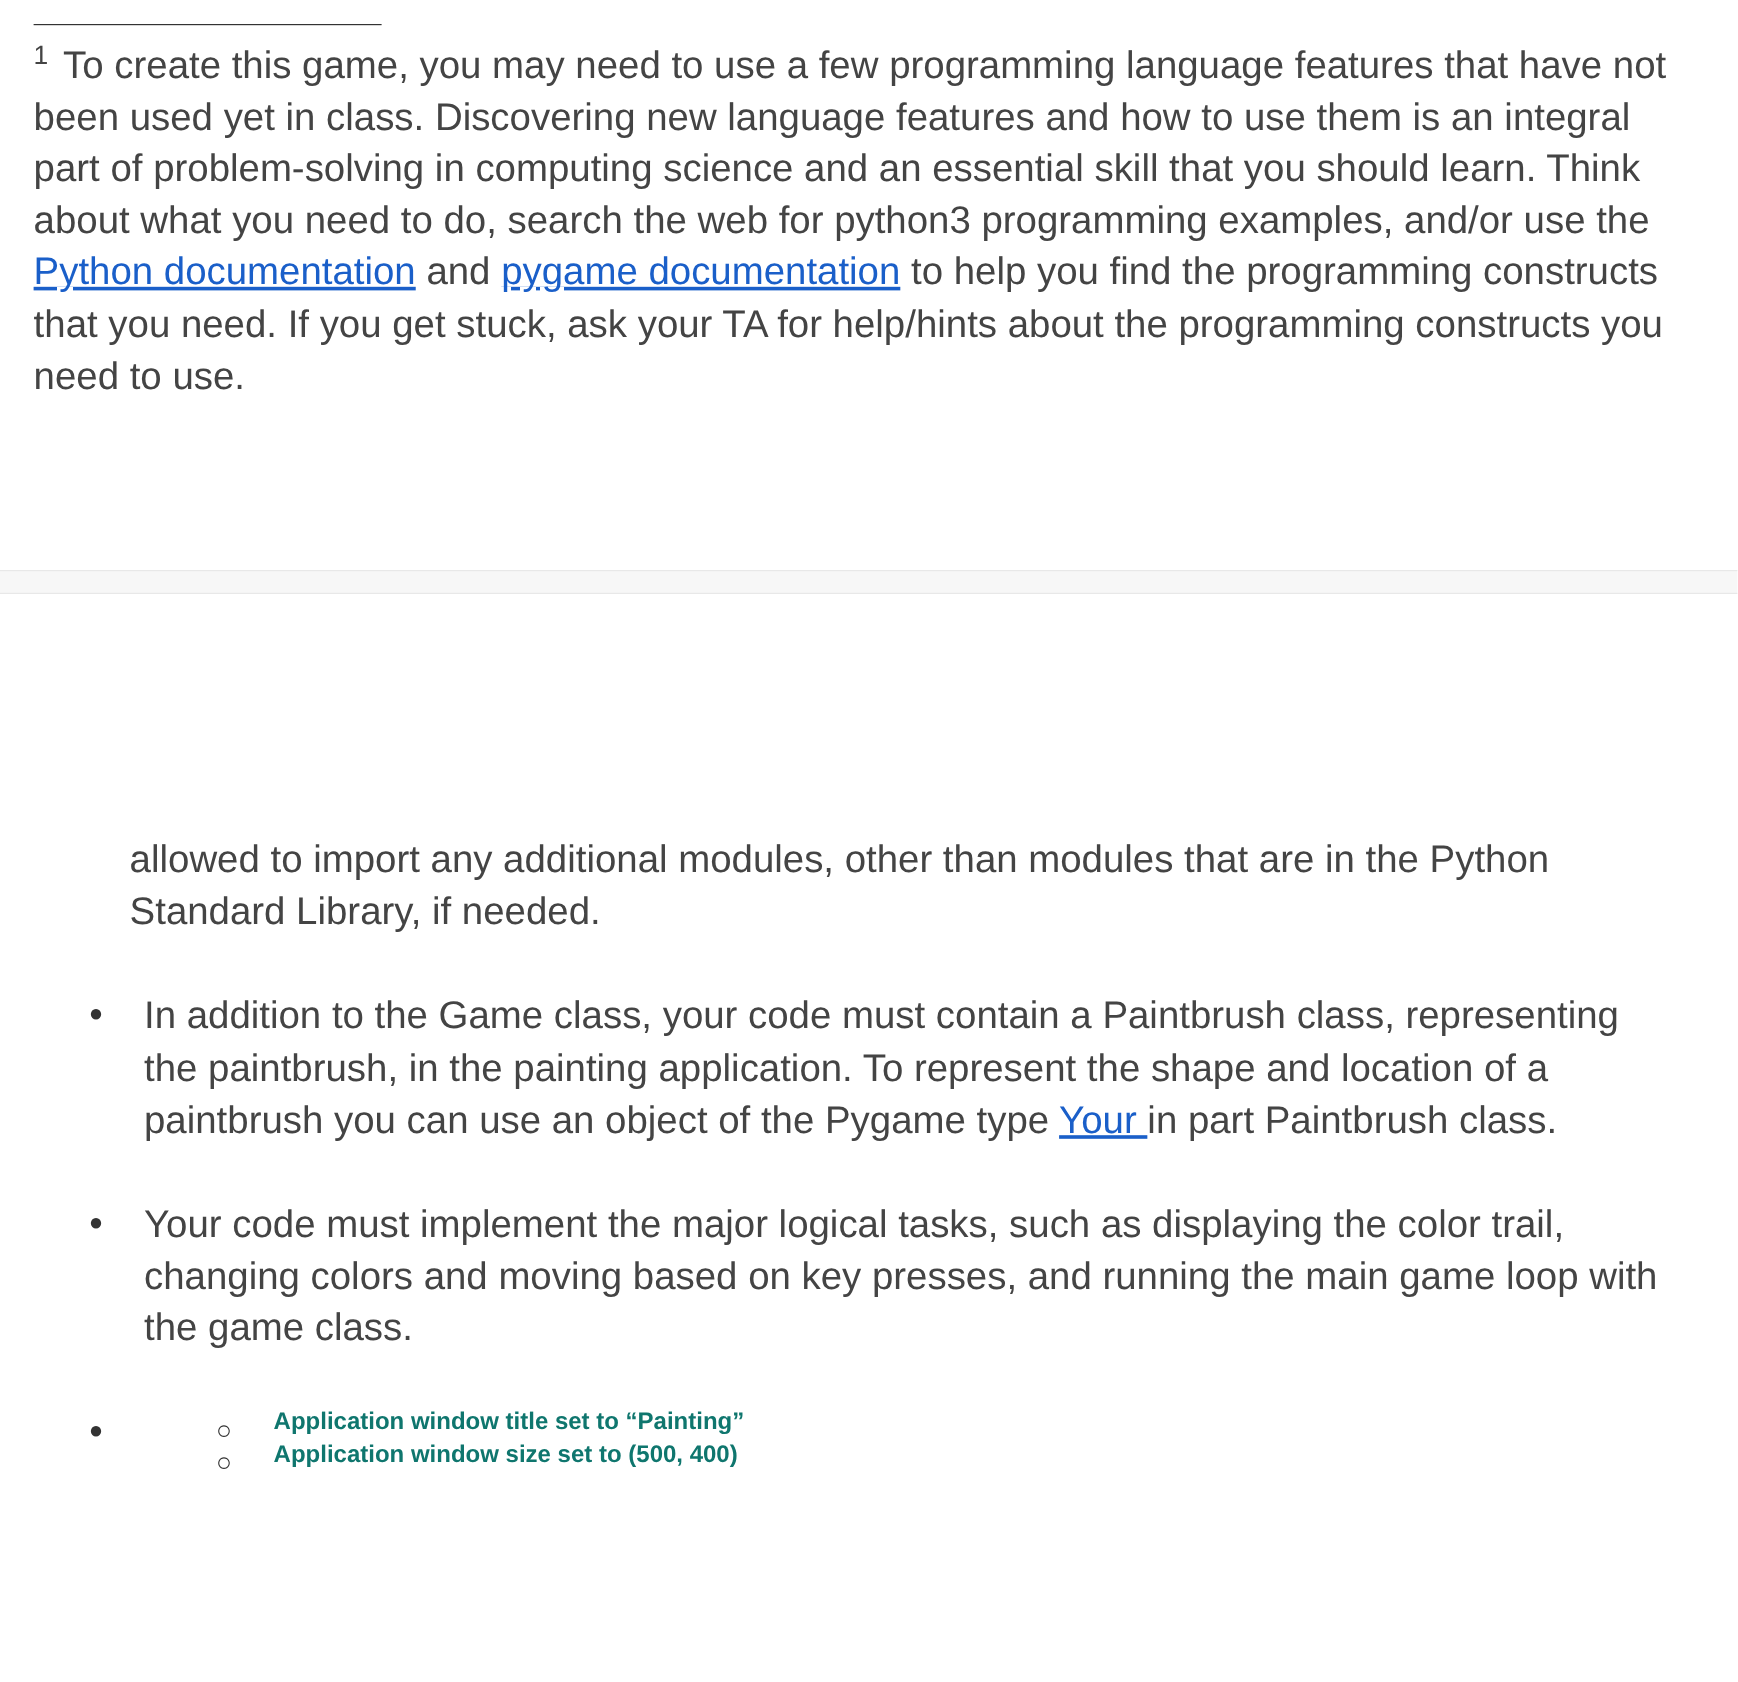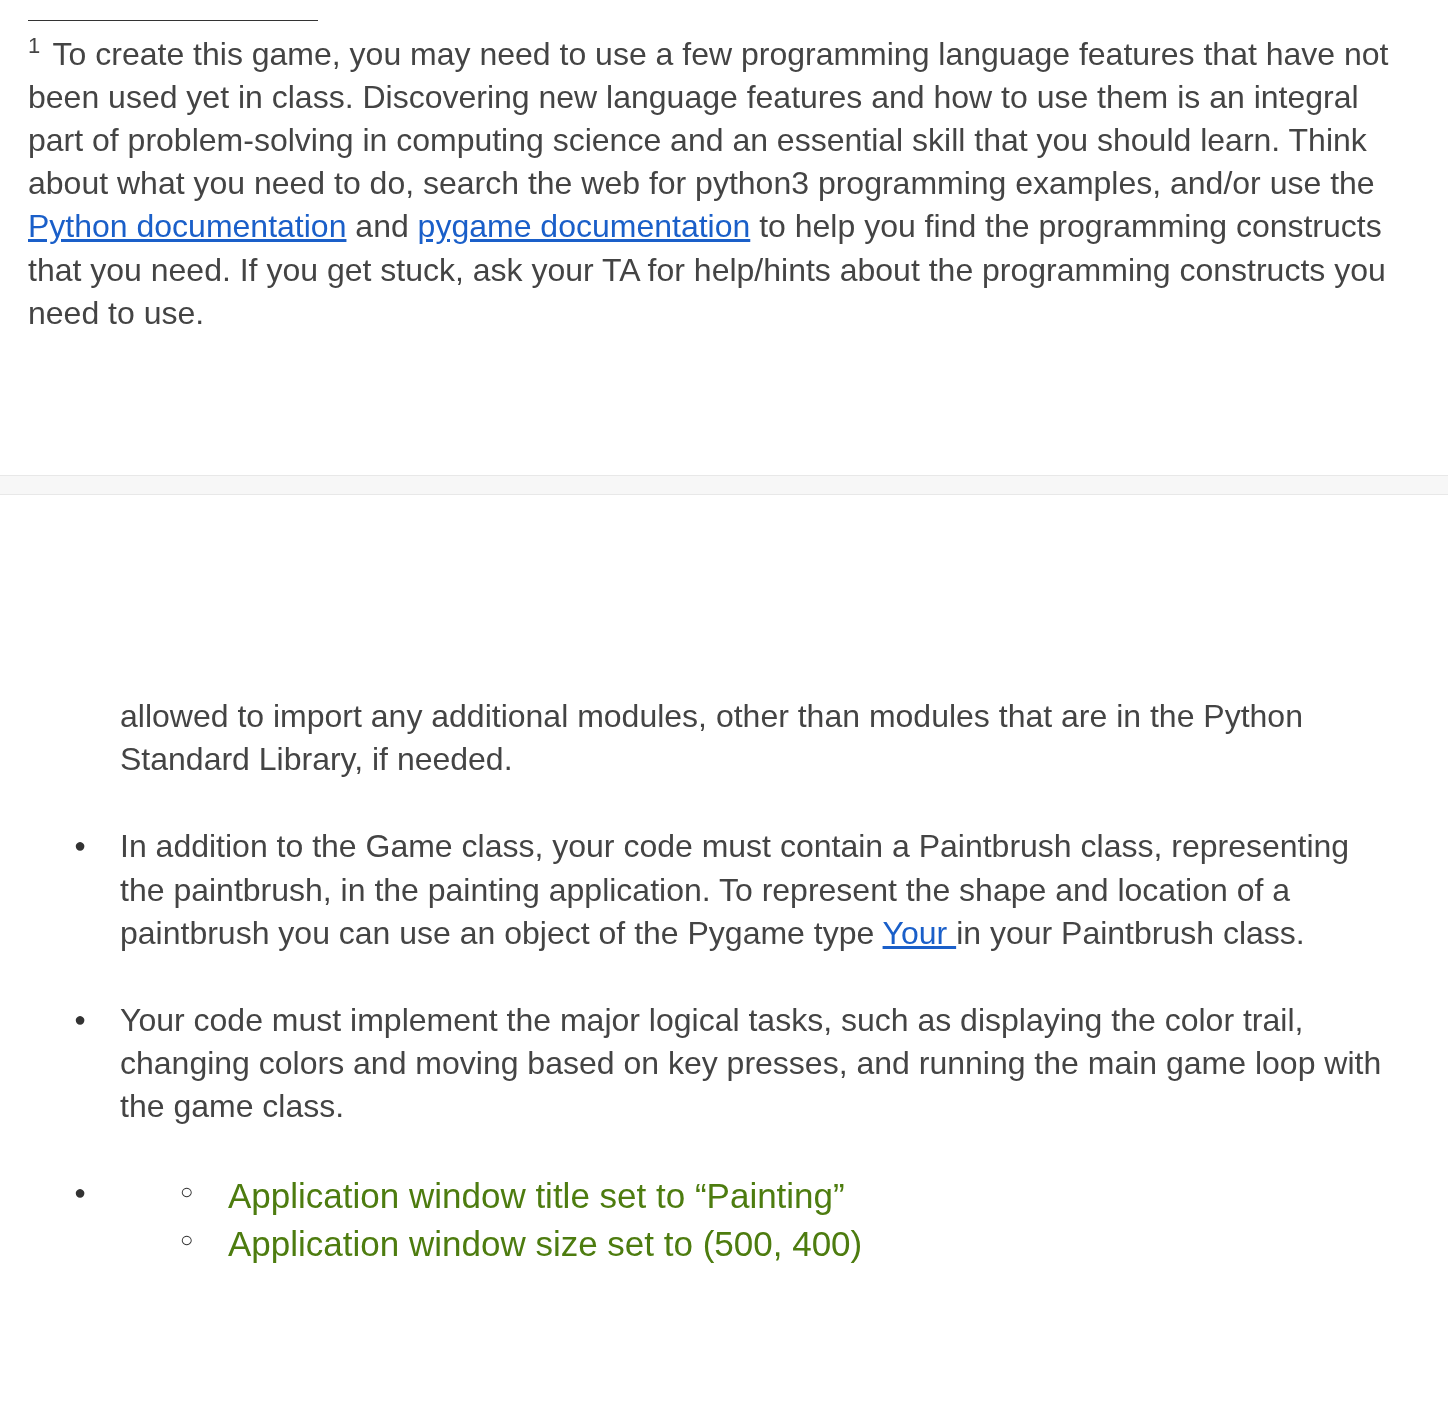--- a/index.html
+++ b/index.html
@@ -44,21 +44,21 @@
       border-bottom: 1px solid #e8e8e8;
     }
     .content-section {
       padding: 200px 60px 40px 60px;
       background: #ffffff;
     }
     .continued-text {
       font-size: 32px;
       line-height: 1.35;
       color: #444;
-      margin-left: 60px;
+      margin-left: 48px;
       margin-bottom: 44px;
     }
     ul.main-list {
       list-style: none;
       padding: 0;
     }
     ul.main-list > li {
       position: relative;
       padding-left: 60px;
       margin-bottom: 44px;
@@ -76,23 +76,24 @@
       color: #333;
     }
     ul.sub-list {
       list-style: none;
       padding: 0;
       margin-top: 4px;
     }
     ul.sub-list > li {
       position: relative;
       padding-left: 108px;
-      font-size: 35px;
+      font-size: 20px;
       line-height: 1.35;
-      color: #4d7c0f;
+      color: #0f766e;
+      font-weight: bold;
     }
     ul.sub-list > li::before {
       content: "○";
       position: absolute;
       left: 60px;
       top: 0;
       font-size: 22px;
       line-height: 40px;
       color: #333;
     }
@@ -114,21 +115,21 @@
     </p>
   </div>
 
   <div class="page-gap"></div>
 
   <div class="content-section">
     <p class="continued-text">allowed to import any additional modules, other than modules that are in the Python Standard Library, if needed.</p>
 
     <ul class="main-list">
       <li>
-        <span>In addition to the Game class, your code must contain a Paintbrush class, representing the paintbrush, in the painting application. To represent the shape and location of a paintbrush you can use an object of the Pygame type </span><a href="#" class="doc-link">Your </a><span> in your Paintbrush class.</span>
+        <span>In addition to the Game class, your code must contain a Paintbrush class, representing the paintbrush, in the painting application. To represent the shape and location of a paintbrush you can use an object of the Pygame type </span><a href="#" class="doc-link">Your </a><span> in part Paintbrush class.</span>
       </li>
       <li>Your code must implement the major logical tasks, such as displaying the color trail, changing colors and moving based on key presses, and running the main game loop with the game class.</li>
       <li>
         <ul class="sub-list">
           <li>Application window title set to “Painting”</li>
           <li>Application window size set to (500, 400)</li>
 
         </ul>
       </li>
     </ul>

